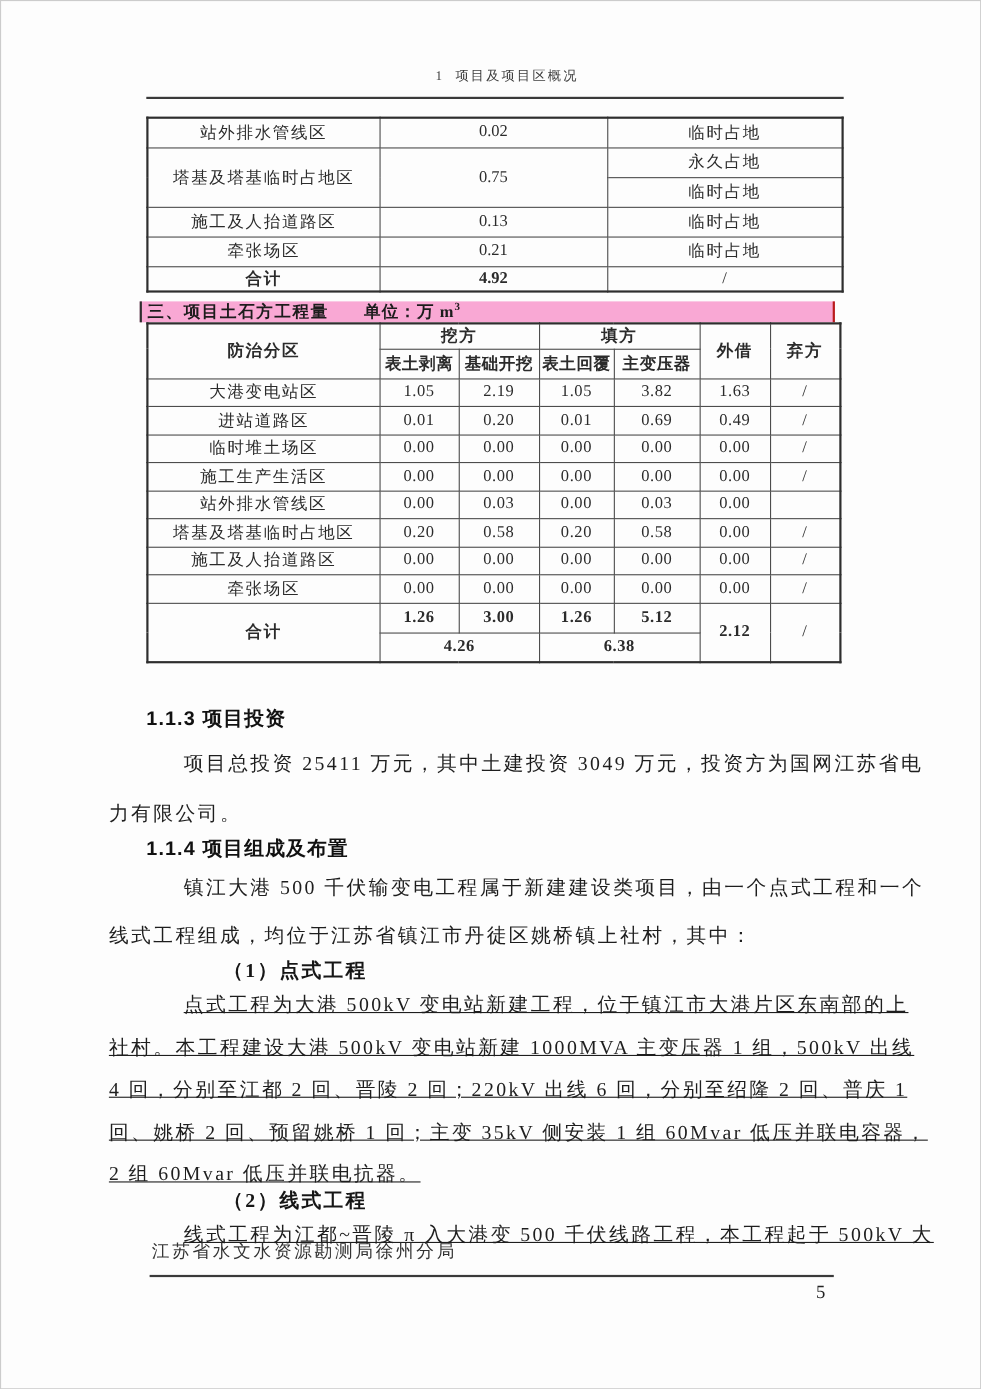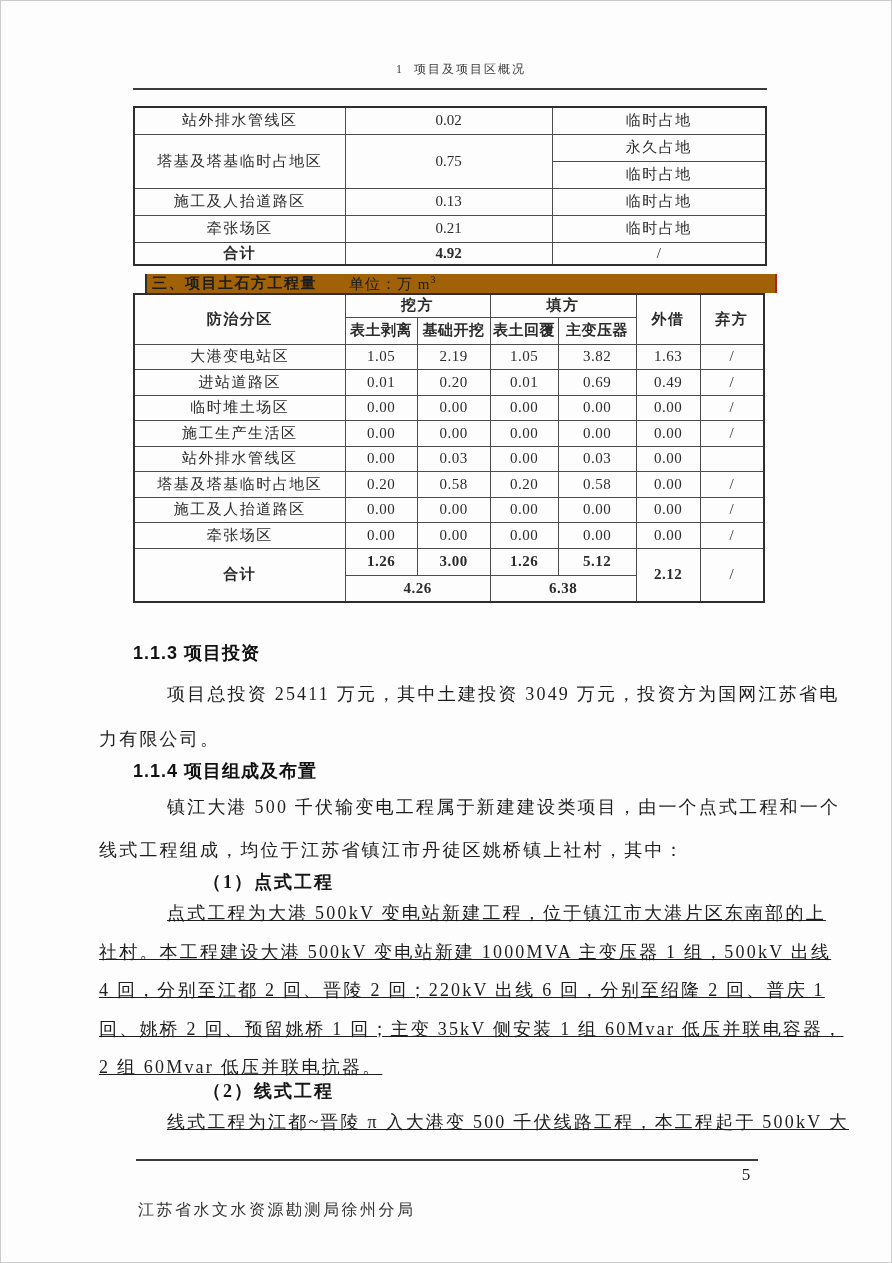--- a/index.html
+++ b/index.html
@@ -10,43 +10,43 @@
     font-family:"Liberation Serif", serif; color:#222;
   }
   
   .hdr-title {
     position:absolute; top:60px; left:145px; width:630px;
     text-align:center; font-size:12px; letter-spacing:2px; color:#3d3d3d;
     white-space:pre;
   }
   .hdr-rule { position:absolute; top:87px; left:132px; width:634px; height:2px; background:#3a3a3a; }
   .ftr-rule { position:absolute; top:1158px; left:135px; width:622px; height:2px; background:#3a3a3a; }
-  .ftr-org  { position:absolute; top:1199px; left:137px; font-size:16px; letter-spacing:2.5px; color:#333; }
+  .ftr-org  { position:absolute; top:1127px; left:137px; font-size:16px; letter-spacing:2.5px; color:#333; }
   .ftr-page { position:absolute; top:1164px; left:733px; width:24px; text-align:center; font-size:17px; color:#222; }
 
   
   table { position:absolute; border-collapse:collapse; table-layout:fixed;
           font-family:"Liberation Serif", serif; }
   td { border:1.5px solid #4d4d4d; text-align:center; vertical-align:middle;
        font-size:15px; color:#2b2b2b; padding:0 2px; overflow:hidden; }
   .t1, .t2 { border:2px solid #2e2e2e; }
   .cjk { letter-spacing:1.5px; }
   .b { font-weight:bold; }
   .t1 { left:132px; top:105px; width:632px; }
   .t2 { left:132px; top:292px; width:632px; }
   .t2 td { letter-spacing:0.5px; }
   .t2 td.cjk { letter-spacing:1.5px; }
 
   .unit-row {
-    position:absolute; left:144px; top:273px; width:632px; height:19px;
+    position:absolute; left:126px; top:273px; width:632px; height:19px;
     box-sizing:border-box; border-left:2px solid #2e2e2e; border-right:2px solid #b91c1c;
-    display:flex; align-items:center; background:#a16207;
+    display:flex; align-items:center; background:#f9a8d4;
   }
   .unit-row .sec-title { font-weight:bold; font-size:15px; letter-spacing:1.5px; margin-left:5px; color:#1c1c1c; }
-  .unit-row .unit { font-weight:normal; font-size:15px; letter-spacing:1px; margin-left:32px; color:#1c1c1c; }
+  .unit-row .unit { font-weight:bold; font-size:15px; letter-spacing:1px; margin-left:32px; color:#1c1c1c; }
   .unit-row sup { font-size:10px; }
 
   
   .h-num {
     position:absolute; left:132px;
     font-family:"Liberation Sans", sans-serif; font-weight:bold;
     font-size:18px; letter-spacing:1px; color:#111; white-space:nowrap;
   }
   .sub-h {
     position:absolute; left:155px;

